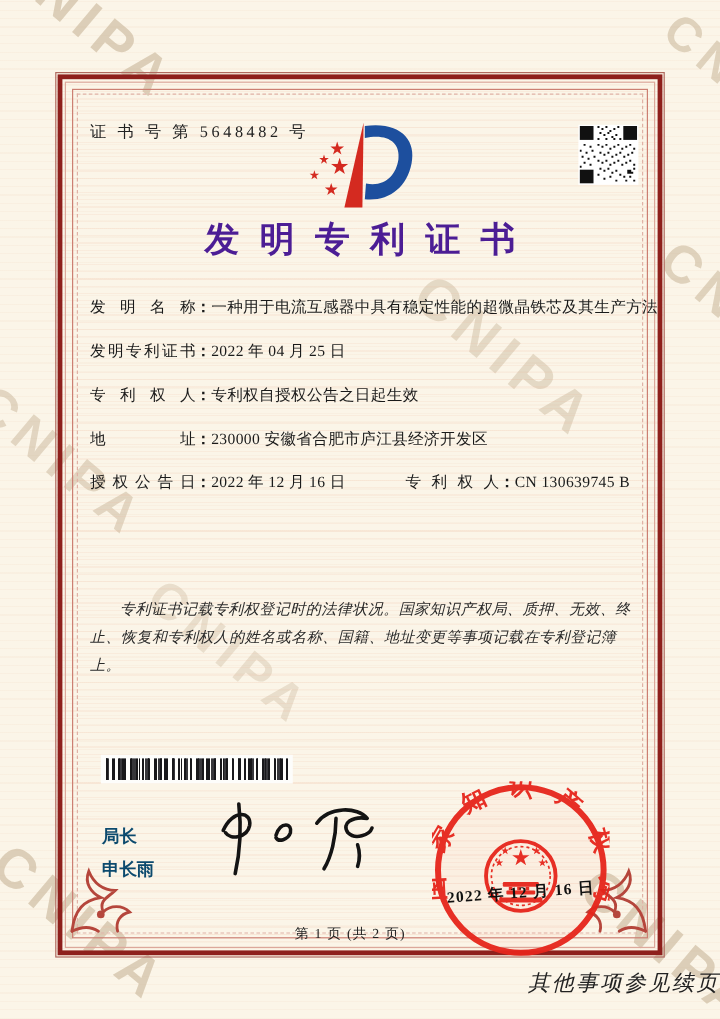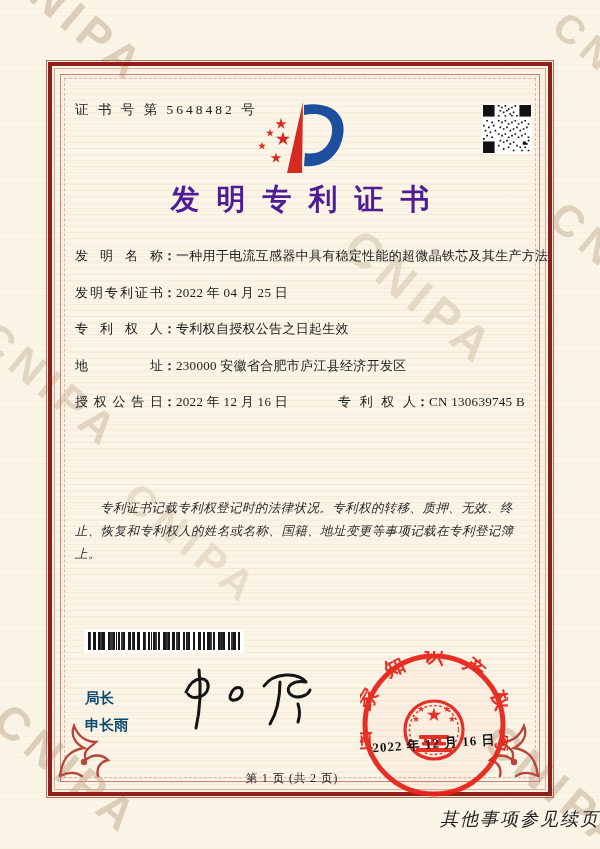--- a/index.html
+++ b/index.html
@@ -171,21 +171,21 @@
     </div>
     <div class="row">
       <span class="lbl">地址</span><span class="colon">：</span><span class="val">230000  安徽省合肥市庐江县经济开发区</span>
     </div>
     <div class="row">
       <span class="lbl">授权公告日</span><span class="colon">：</span><span class="val val-first">2022 年 12 月 16 日</span><span class="grp2"><span class="lbl">专利权人</span><span class="colon">：</span><span class="val">CN 130639745 B</span></span>
     </div>
   </div>
 
   <div class="paras">
-    <p>专利证书记载专利权登记时的法律状况。专利权的转移、质押、无效、终止、恢复和专利权人的姓名或名称、国籍、地址变更等事项记载在专利登记簿上。</p>
+    <p>专利证书记载专利权登记时的法律状况。国家知识产权局、质押、无效、终止、恢复和专利权人的姓名或名称、国籍、地址变更等事项记载在专利登记簿上。</p>
   </div>
 
   <div class="barcode">
     <div class="bars"></div>
   </div>
 
   <div class="signer">
     <div>局长</div>
     <div>申长雨</div>
   </div>

